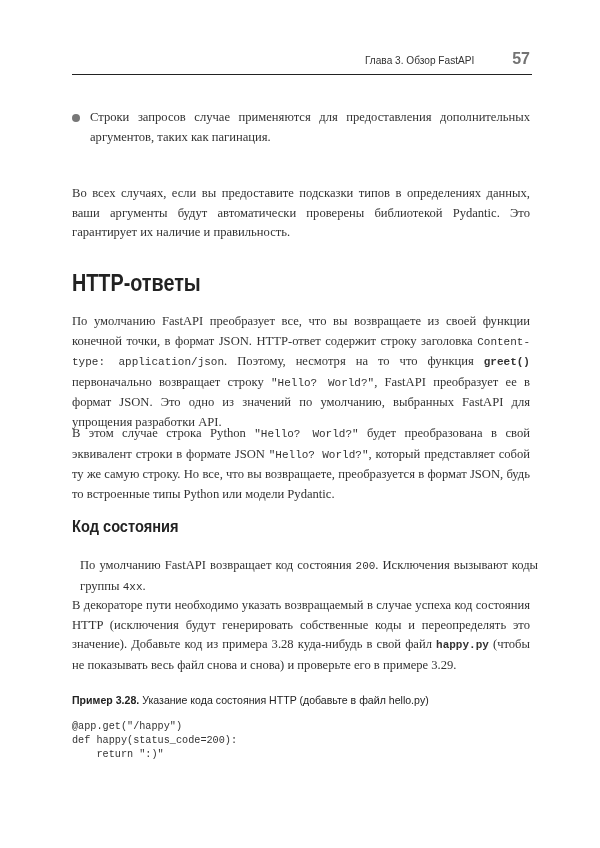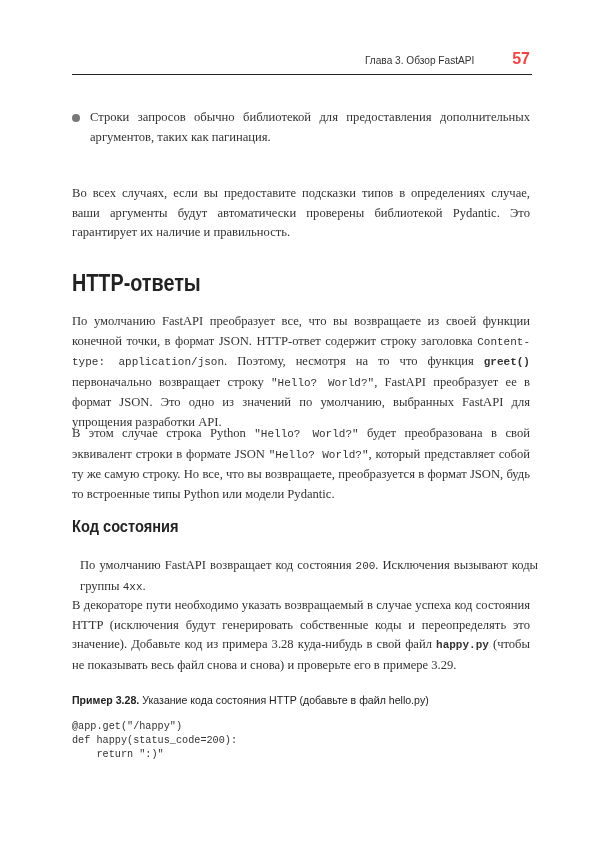--- a/index.html
+++ b/index.html
@@ -1,21 +1,21 @@
 <!DOCTYPE html>
 <html><head>
 <meta charset="utf-8">
 <style>
   html, body { margin: 0; padding: 0; background: #ffffff; }
   body { width: 600px; height: 848px; position: relative; overflow: hidden; color: #2b2b2b; }
   .page { position: absolute; left: 0; top: 0; width: 600px; height: 848px; }
 
   .running-head { position: absolute; left: 72px; top: 48px; width: 460px; height: 26px; border-bottom: 1.3px solid #222; }
   .running-head .chapter { position: absolute; right: 58px; top: 6px; font-family: "Liberation Sans", sans-serif; font-size: 11.5px; color: #333; transform: scaleX(0.88); transform-origin: right center; }
-  .running-head .folio { position: absolute; right: 2px; top: 2px; font-family: "Liberation Sans", sans-serif; font-weight: bold; font-size: 16px; color: #ef4444; }
+  .running-head .folio { position: absolute; right: 2px; top: 2px; font-family: "Liberation Sans", sans-serif; font-weight: bold; font-size: 16px; color: #737373; }
 
   .serif { font-family: "Liberation Serif", serif; font-size: 12.6px; line-height: 19.5px; color: #333; }
   .mono { font-family: "Liberation Mono", monospace; font-size: 11px; color: #333; }
   .mono.bold { font-weight: bold; }
 
   .block { position: absolute; left: 72px; width: 458px; text-align: justify; }
   .bullets { position: absolute; left: 72px; top: 108px; width: 458px; margin: 0; padding: 0; list-style: none; }
   .bullets li { position: relative; padding-left: 18px; margin-bottom: 6px; text-align: justify; }
   .bullets .dot { position: absolute; left: 0; top: 6px; width: 8px; height: 8px; border-radius: 50%; background: #777; }
 
@@ -33,25 +33,25 @@
 <div class="page">
 
   <div class="running-head">
     <span class="chapter">Глава 3. Обзор FastAPI</span>
     <span class="folio">57</span>
   </div>
 
   <ul class="bullets serif">
     <li>
       <span class="dot"></span>
-      <span>Строки запросов обычно библиотекой для предоставления дополнительных аргументов, таких как пагинация.</span>
+      <span>Строки запросов случае применяются для предоставления дополнительных аргументов, таких как пагинация.</span>
     </li>
   </ul>
 
-  <p class="block serif" style="top:184px; margin:0;">Во всех случаях, если вы предоставите подсказки типов в определениях случае, ваши аргументы будут автоматически проверены библиотекой Pydantic. Это гарантирует их наличие и правильность.</p>
+  <p class="block serif" style="top:184px; margin:0;">Во всех случаях, если вы предоставите подсказки типов в определениях данных, ваши аргументы будут автоматически проверены библиотекой Pydantic. Это гарантирует их наличие и правильность.</p>
 
   <h2 class="h2" style="margin:0;">HTTP-ответы</h2>
 
   <p class="block serif" style="top:312px; margin:0;">
     <span>По умолчанию FastAPI преобразует все, что вы возвращаете из своей функции конечной точки, в формат JSON. HTTP-ответ содержит строку заголовка </span><span class="mono">Content-type: application/json</span><span>. Поэтому, несмотря на то что функция </span><span class="mono bold">greet()</span><span> первоначально возвращает строку </span><span class="mono">"Hello? World?"</span><span>, FastAPI преобразует ее в формат JSON. Это одно из значений по умолчанию, выбранных FastAPI для упрощения разработки API.</span>
   </p>
 
   <p class="block serif" style="top:424px; margin:0;">
     <span>В этом случае строка Python </span><span class="mono">"Hello? World?"</span><span> будет преобразована в свой эквивалент строки в формате JSON </span><span class="mono">"Hello? World?"</span><span>, который представляет собой ту же самую строку. Но все, что вы возвращаете, преобразуется в формат JSON, будь то встроенные типы Python или модели Pydantic.</span>
   </p>

